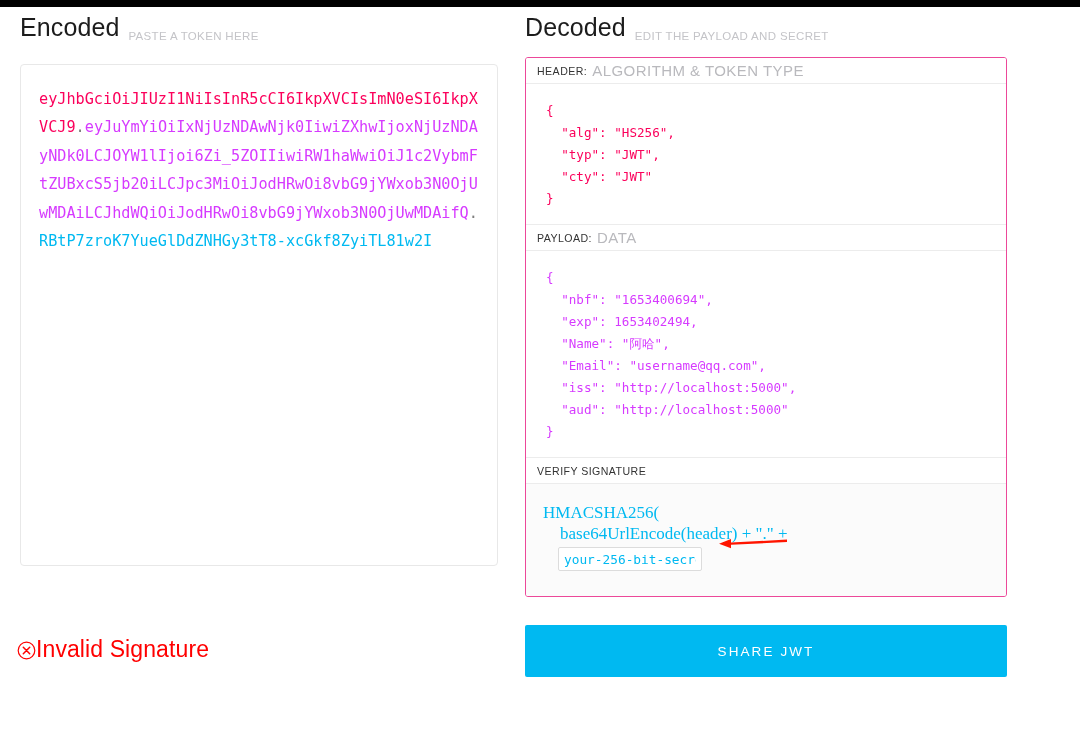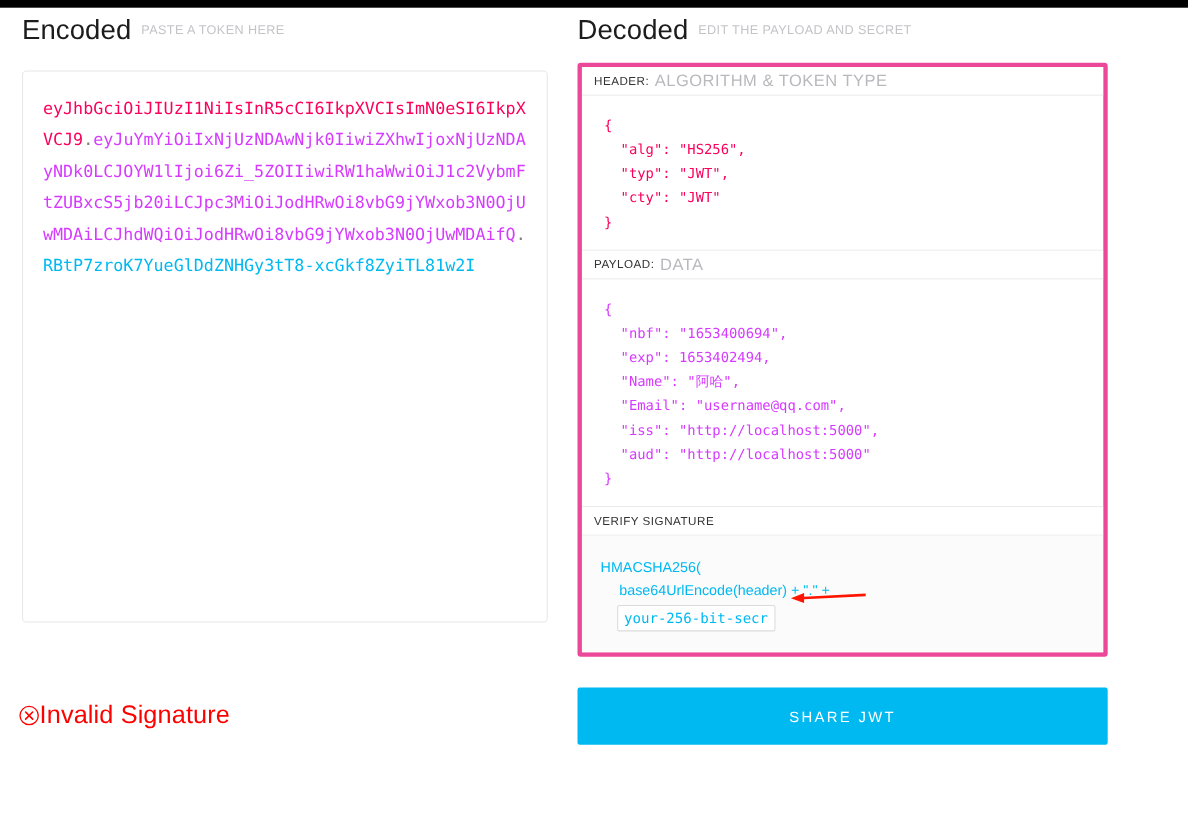--- a/index.html
+++ b/index.html
@@ -17,21 +17,21 @@
     position: absolute;
     left: 0; top: 0;
     width: 1080px;
     height: 7px;
     background: #000000;
   }
 
   .panel-heading {
     position: absolute;
     display: flex;
-    align-items: center;
+    align-items: flex-end;
     gap: 9px;
     white-space: nowrap;
   }
   .panel-title {
     font-size: 25px;
     font-weight: 400;
     color: #1c1c1c;
     letter-spacing: 0.1px;
   }
   .panel-sub {
@@ -94,21 +94,21 @@
   
   #decoded-heading { left: 525px; top: 13px; }
 
   #decoded-panel {
     position: absolute;
     left: 525px;
     top: 57px;
     width: 482px;
     height: 540px;
     background: #ffffff;
-    border: 4px solid #ec4899;
+    border: 1px solid #ec4899;
     border-radius: 3px;
     overflow: hidden;
   }
   .sec-label {
     height: 26px;
     padding: 0 11px;
     display: flex;
     align-items: center;
     gap: 5px;
     background: #ffffff;
@@ -140,22 +140,22 @@
   .c-header { color: #fb015b; }
   .c-payload { color: #d63aff; }
 
   #verify-body {
     background: #fbfbfb;
     border-bottom: none;
     padding: 18px 0 16px 0;
     height: 151px;
   }
   #sig-line-1, #sig-line-2, #sig-line-3, #sig-close-line {
-    font-family: Liberation Sans, sans-serif;
-    font-size: 13px;
+    font-family: Liberation Serif, serif;
+    font-size: 17px;
     color: #00b9f1;
     white-space: pre;
     line-height: 21px;
     padding: 0 17px;
   }
   #sig-line-2, #sig-line-3 { padding-left: 34px; }
 
   #secret-row {
     padding: 3px 17px 0 32px;
   }

